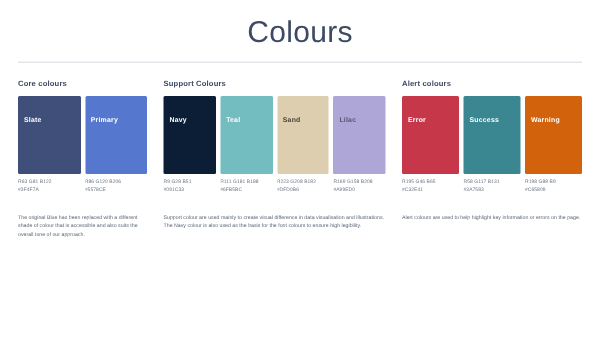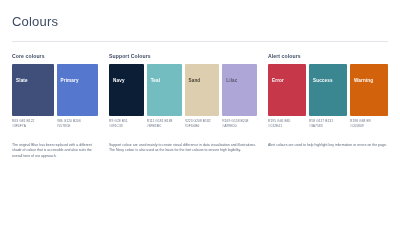--- a/index.html
+++ b/index.html
@@ -15,26 +15,27 @@
     overflow: hidden;
   }
   .page {
     width: 400px;
     height: 198px;
     box-sizing: border-box;
     padding: 0 12px;
     position: relative;
   }
   .page-title {
-    font-size: 13px;
+    font-size: 20px;
     font-weight: 400;
     color: #3c4a63;
     letter-spacing: 0.2px;
     margin: 12px 0 0 0;
     line-height: 20px;
+    text-align: center;
   }
   .title-rule {
     border: 0;
     border-top: 1px solid #e2e5ea;
     margin: 9px 0 0 0;
   }
   .groups {
     display: flex;
     align-items: flex-start;
     margin-top: 11px;

